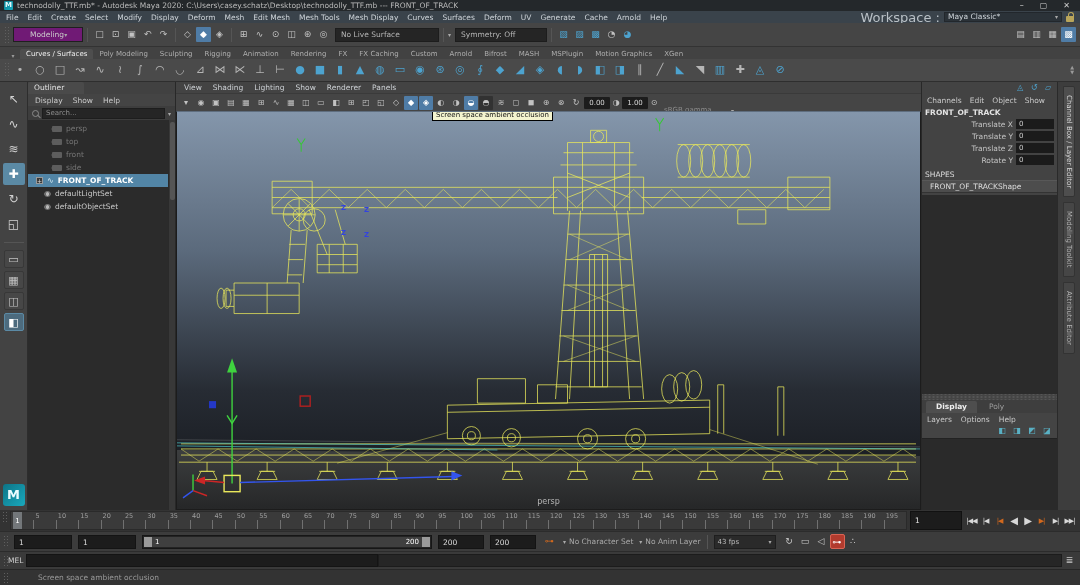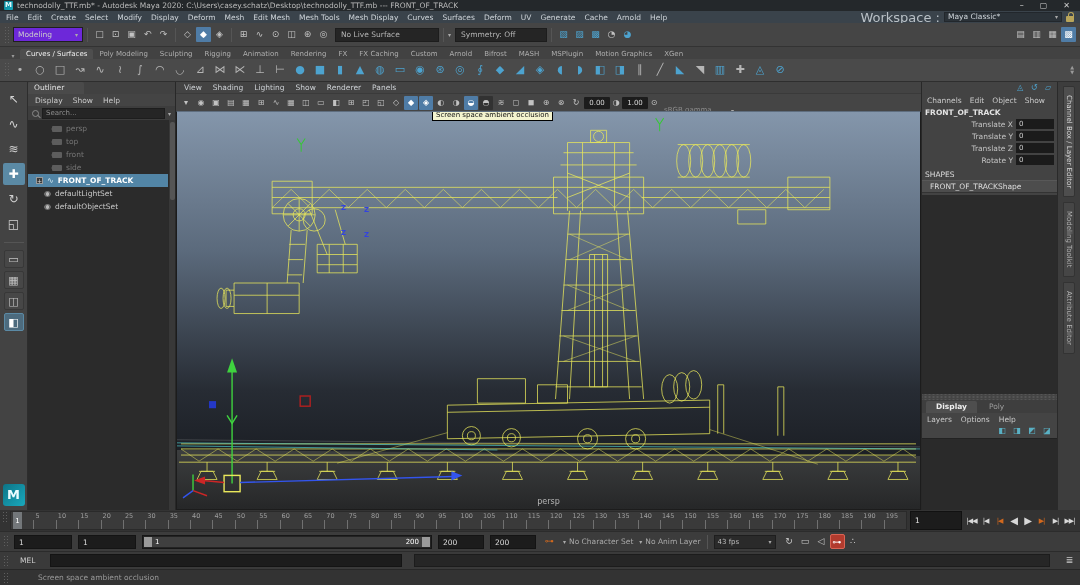--- a/index.html
+++ b/index.html
@@ -21,21 +21,21 @@
   .ws { margin-left:auto; display:flex; align-items:center; gap:4px; }
   .ws-label { color:#b9c0c6; font-size:13px; }
   .ws-select { background:#2b3238; border:1px solid #22272c; color:#cfd5da; font-size:7.5px; width:118px; height:10px; line-height:8px; display:flex; justify-content:space-between; padding:0 3px; }
   .lock { width:8px; height:6px; background:#b9a55a; border-radius:1px; position:relative; margin-top:3px; }
   .lock::before { content:""; position:absolute; top:-4px; left:1.5px; width:4px; height:4px; border:1px solid #b9a55a; border-bottom:none; border-radius:3px 3px 0 0; }
 
   
   .statusline { height:24px; background:#454545; border-bottom:1px solid #333; display:flex; align-items:center; padding:0 4px; gap:4px; flex:0 0 auto; }
   .grip { width:5px; height:70%; background-image:radial-gradient(#5f5f5f 1px, transparent 1px); background-size:3px 3px; flex:0 0 auto; }
   .vsep { width:1px; height:14px; background:#353535; border-right:1px solid #555; }
-  .dd { background:#6d28d9; border:1px solid #1f1f1f; height:15px; display:flex; align-items:center; justify-content:space-between; padding:0 4px; color:#ccc; }
+  .dd { background:#701a75; border:1px solid #1f1f1f; height:15px; display:flex; align-items:center; justify-content:space-between; padding:0 16px; color:#ccc; }
   .menuset-select { width:70px; font-size:7.5px; }
   .caret { color:#aaa; font-size:6px; }
   .igroup { display:flex; gap:1px; }
   .icn { width:15px; height:15px; line-height:15px; text-align:center; font-size:9px; color:#c2c2c2; border-radius:1px; }
   .icn.on { background:#4f7ca6; color:#fff; }
   .icn.pressed { background:#323232; }
   .icn.blu { color:#4da3cf; }
   .icn.gry { color:#b5b5b5; }
   .icn.sm { font-size:6px; }
   .field { background:#252525; border:1px solid #1d1d1d; height:14px; line-height:12px; padding:0 5px; color:#b5b5b5; font-size:7.5px; }
@@ -156,21 +156,21 @@
   .rs-cap.l { left:1px; } .rs-cap.r { right:1px; }
   .rs-lab { position:absolute; font-size:7px; color:#fff; top:2px; }
   .rs-lab.l { left:12px; } .rs-lab.r { right:12px; }
   .rs-dd { display:flex; align-items:center; gap:3px; color:#a9a9a9; font-size:7.5px; }
   .fps-select { width:62px; height:14px; background:#2a2a2a; border:1px solid #1e1e1e; display:flex; justify-content:space-between; align-items:center; padding:0 3px; color:#bdbdbd; font-size:7px; }
   .rb-icn { width:15px; height:15px; line-height:15px; text-align:center; font-size:9px; color:#c9c9c9; border-radius:2px; }
   .rb-icn.orange { color:#d2691e; }
   .rb-icn.autokey { background:var(--autokey); color:#fff; border:1px solid #d96454; }
 
   
-  .cmdline { height:18px; background:#3a3a3a; border-top:1px solid #2b2b2b; display:flex; align-items:center; gap:12px; padding:0 3px; flex:0 0 auto; }
+  .cmdline { height:18px; background:#3a3a3a; border-top:1px solid #2b2b2b; display:flex; align-items:center; gap:0; padding:0 3px; flex:0 0 auto; }
   .cmd-label { color:#cfcfcf; font-size:7.5px; width:18px; }
   .cmd-input { width:352px; height:13px; background:#1c1c1c; border:1px solid #141414; color:#ddd; font-size:7.5px; padding:0 3px; font-family:inherit; }
   .cmd-output { flex:1; height:13px; background:#262626; border:1px solid #1c1c1c; line-height:12px; padding:0 3px; }
   .helpline { height:16px; background:#333; border-top:1px solid #272727; display:flex; align-items:center; gap:4px; padding:0 3px; flex:0 0 auto; }
   .help-text { color:#9a9a9a; font-size:7.5px; padding-left:26px; }
 </style>
 </head>
 <body>
 
 <div id="app">

